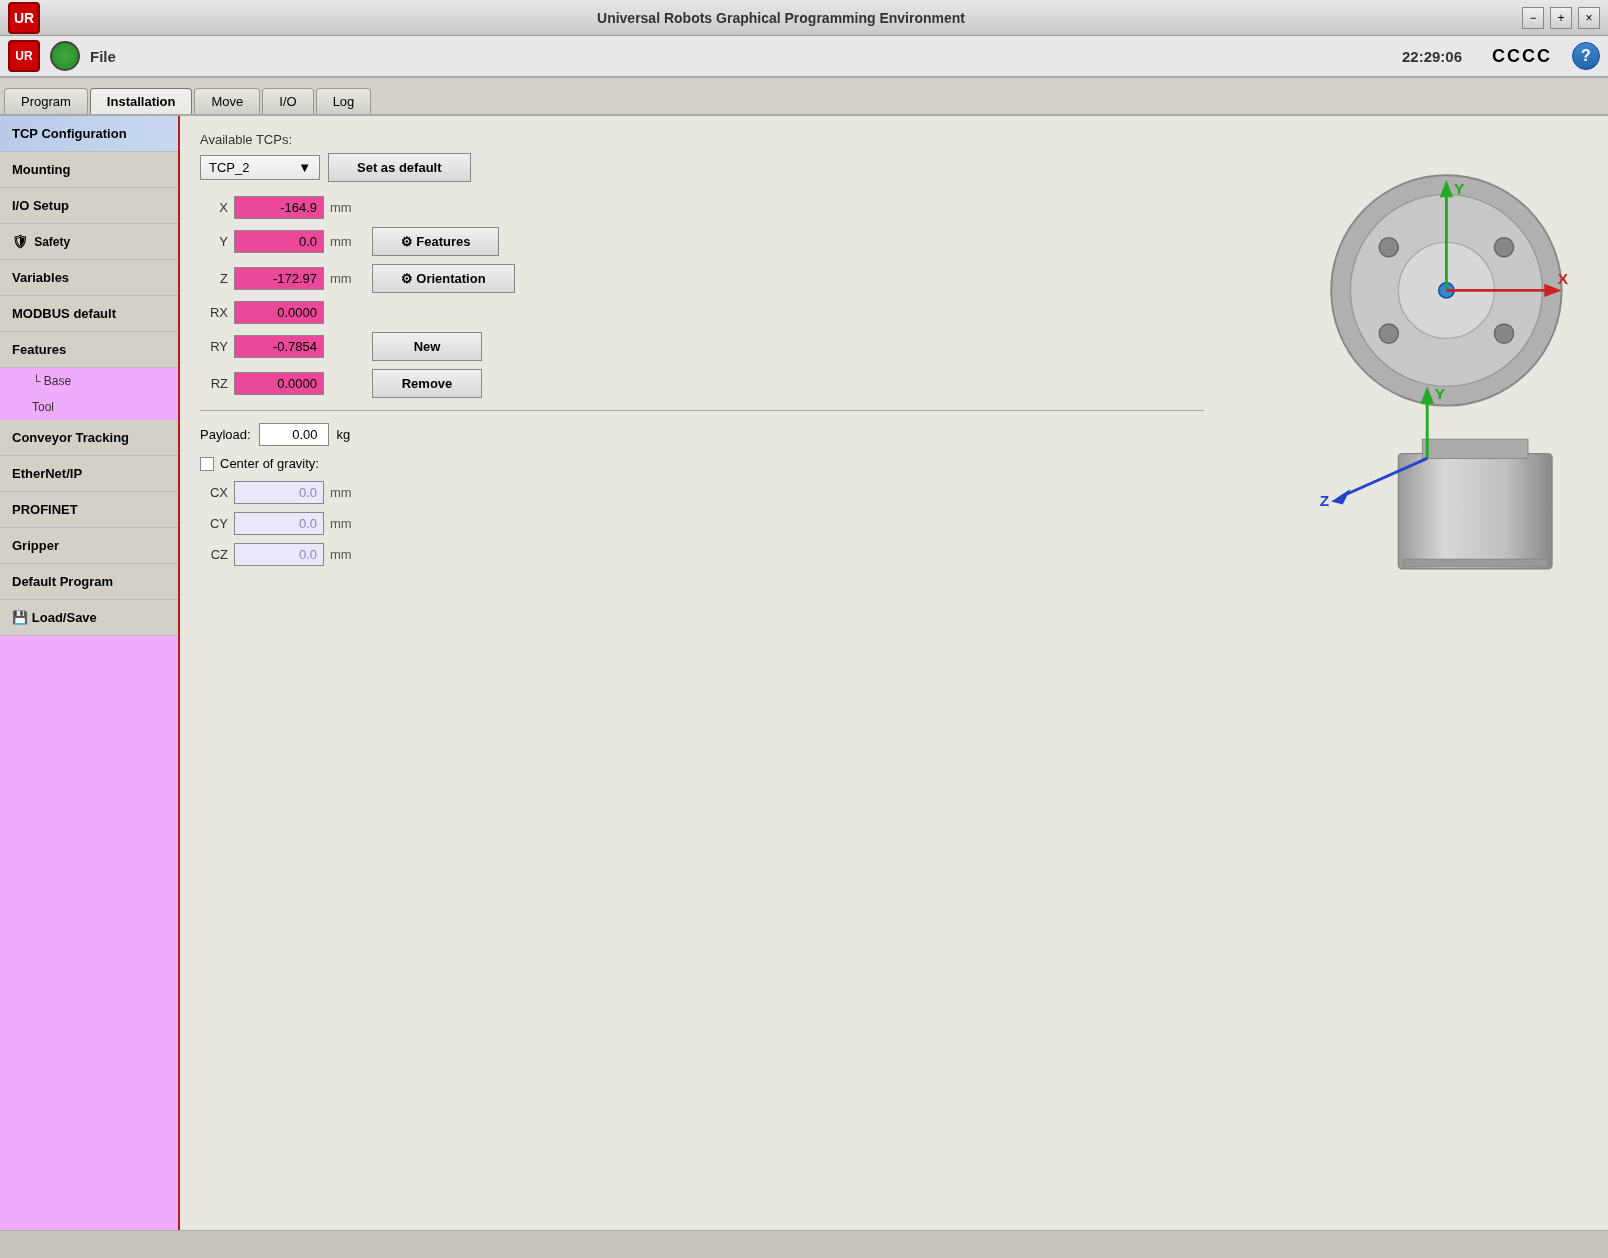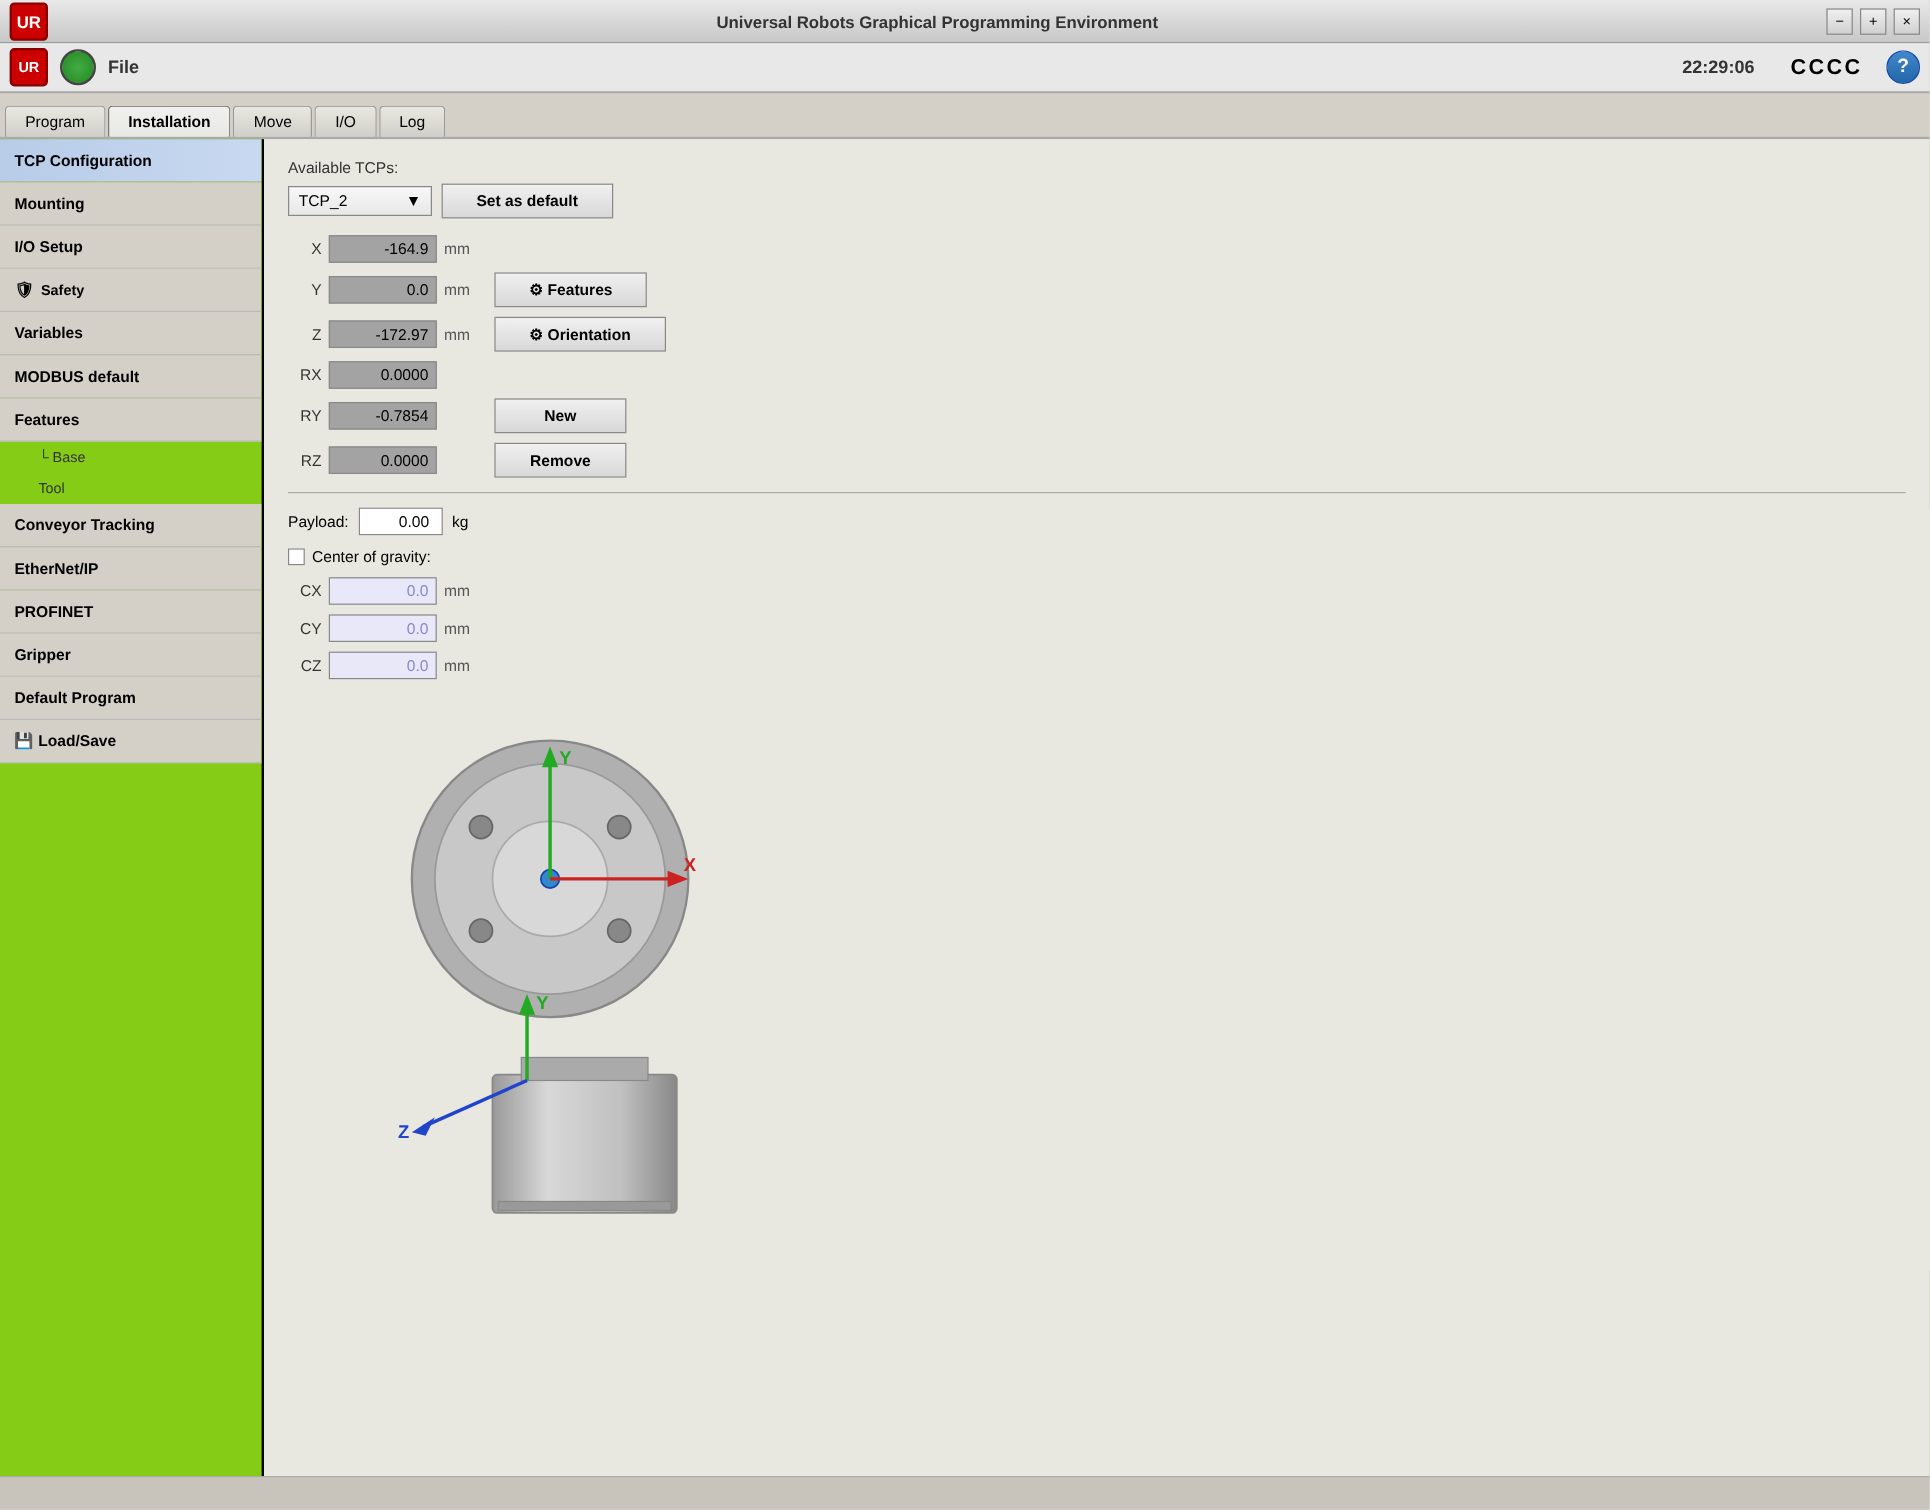--- a/index.html
+++ b/index.html
@@ -89,23 +89,23 @@
 
     
     .main-layout {
       display: flex;
       height: calc(1258px - 36px - 42px - 38px - 28px);
       background: #d4d0c8;
     }
 
     
     .sidebar {
-      width: 220px;
-      background: #84cc16;
-      border-right: 2px solid #000000;
+      width: 180px;
+      background: #f0abfc;
+      border-right: 2px solid #b91c1c;
       padding: 0;
       overflow-y: auto;
     }
     .sidebar-item {
       padding: 10px 12px;
       cursor: pointer;
       font-size: 13px;
       border-bottom: 1px solid #bbb;
       background: #d4d0c8;
       font-weight: bold;
@@ -131,22 +131,21 @@
     .page-title {
       font-size: 22px;
       font-weight: bold;
       text-align: center;
       margin-bottom: 16px;
       color: #000;
     }
 
     .content-inner {
       display: flex;
-      gap: 0;
-      flex-direction: column;
+      gap: 24px;
     }
     .left-panel { flex: 1; min-width: 360px; }
     .right-panel { width: 360px; }
 
     .available-label { font-size: 13px; color: #333; margin-bottom: 6px; }
 
     
     .tcp-row { display: flex; align-items: center; gap: 8px; margin-bottom: 14px; }
     .tcp-select {
       padding: 4px 8px;
@@ -177,21 +176,21 @@
       width: 28px;
       font-size: 13px;
       color: #333;
       text-align: right;
     }
     .field-input {
       width: 90px;
       padding: 3px 6px;
       text-align: right;
       border: 1px solid #888;
-      background: #a3a3a3;
+      background: #ec4899;
       font-size: 13px;
     }
     .field-input.disabled {
       background: #e8e8f8;
       color: #8888cc;
     }
     .field-unit { font-size: 13px; color: #555; width: 28px; }
 
     .separator { border: none; border-top: 1px solid #aaa; margin: 12px 0; }
 

